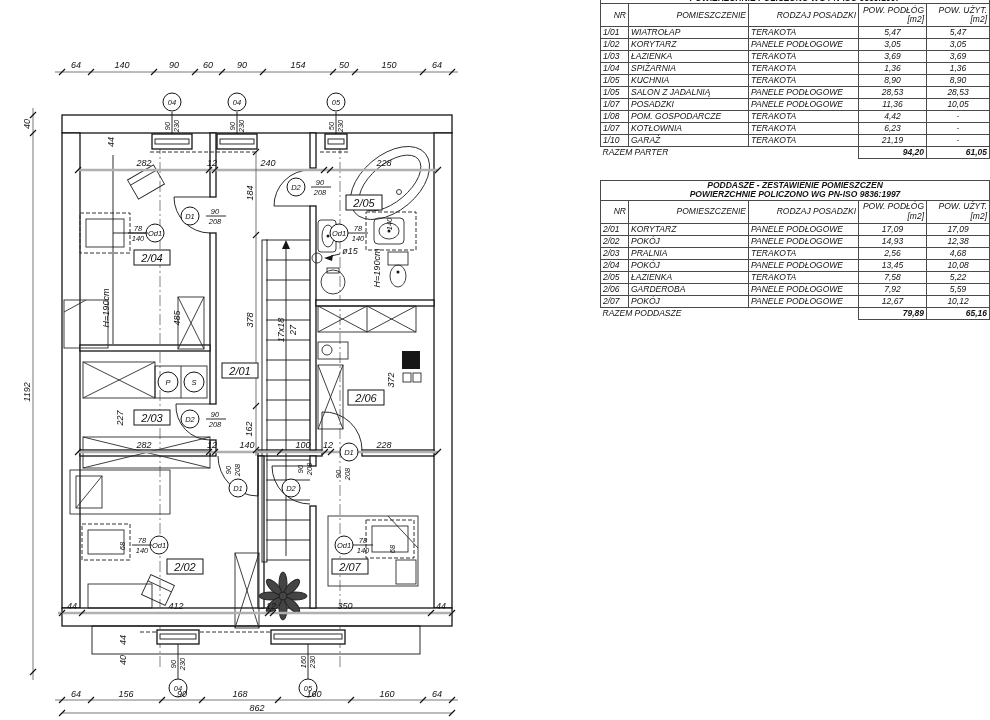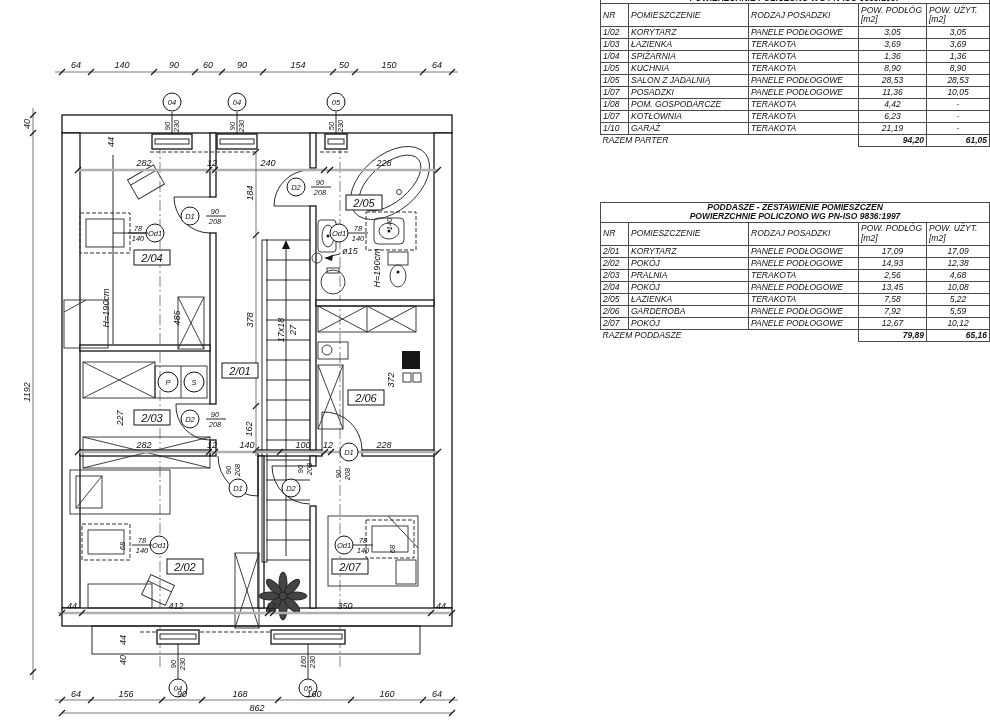--- a/index.html
+++ b/index.html
@@ -20,26 +20,26 @@
   .rlabel{font-size:11px;text-anchor:middle}
   .rbox{fill:#fff;stroke:#141414;stroke-width:1}
   .circ{fill:#fff;stroke:#141414;stroke-width:1}
   .solid{fill:#161616;stroke:none}
 
   .tbl{position:absolute;border-collapse:collapse;table-layout:fixed;
        font-style:italic;font-size:8.5px;line-height:1.1;background:#fff}
   .tbl td,.tbl th{border:1px solid #4a4a4a;padding:0 2px;overflow:hidden;
        white-space:nowrap;height:11px;font-weight:normal}
   .tbl .title{font-weight:bold;text-align:center;white-space:normal;height:auto}
-  .tbl thead .hdr th{text-align:left;white-space:normal;height:22px}
+  .tbl thead .hdr th{text-align:right;white-space:normal;height:22px}
   .tbl td:nth-child(4),.tbl td:nth-child(5){text-align:center}
   .tbl tfoot .lbl{text-align:left;border-left:none;border-bottom:none}
   .tbl tfoot td.num{font-weight:bold;text-align:right}
   #table-parter{left:600px;top:-7px;width:389px}
-  #table-poddasze{left:600px;top:202px;width:389px}
+  #table-poddasze{left:600px;top:180px;width:389px}
 </style>
 </head>
 <body>
 
 <svg width="560" height="720" viewBox="0 0 560 720">
 
   <g>
     <line class="dashdot" x1="160" y1="124" x2="160" y2="668"></line>
     <line class="dashdot" x1="340" y1="124" x2="340" y2="668"></line>
   </g>
@@ -463,20 +463,27 @@
     <tr class="hdr">
       <th>NR</th>
       <th>POMIESZCZENIE</th>
       <th>RODZAJ POSADZKI</th>
       <th>POW. PODŁÓG [m2]</th>
       <th>POW. UŻYT. [m2]</th>
     </tr>
   </thead>
   <tbody>
       <tr>
+        <td>1/01</td>
+        <td>WIATROŁAP</td>
+        <td>TERAKOTA</td>
+        <td>5,47</td>
+        <td>5,47</td>
+      </tr>
+      <tr>
         <td>1/02</td>
         <td>KORYTARZ</td>
         <td>PANELE PODŁOGOWE</td>
         <td>3,05</td>
         <td>3,05</td>
       </tr>
       <tr>
         <td>1/03</td>
         <td>ŁAZIENKA</td>
         <td>TERAKOTA</td>

